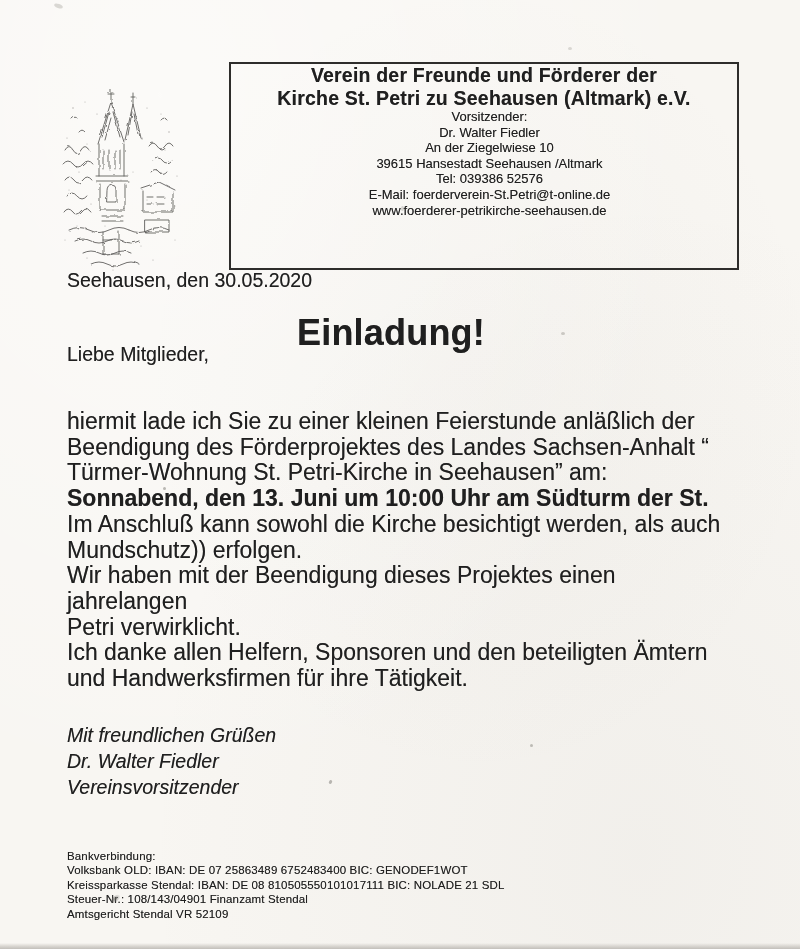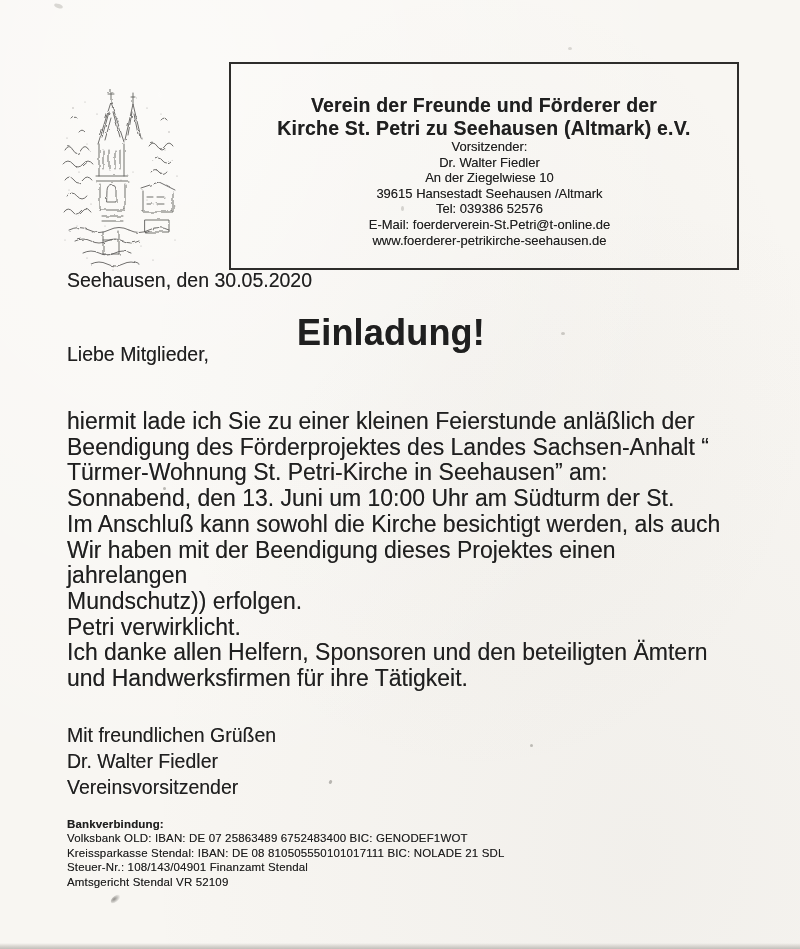--- a/index.html
+++ b/index.html
@@ -16,40 +16,39 @@
     font-family:"Liberation Sans","DejaVu Sans",sans-serif;
     color:#1f1f1f;
   }
   .txt{ text-shadow:0 0 .4px rgba(40,40,40,.55); }
 
   
   .logo{ position:absolute; left:57px; top:80px; width:130px; height:196px; }
   .lh-box{
     position:absolute; left:229px; top:62px; width:510px; height:208px;
     border:2px solid #2e2d2b; box-sizing:border-box;
-    padding-top:30px;
   }
   .org-name{ text-align:center; font-weight:bold; font-size:19.5px; line-height:22.5px; letter-spacing:.2px;}
   .contact{ padding-left:11px; font-size:13px; line-height:15.6px;text-align:center; }
 
   .date-line{ position:absolute; left:67px; top:269px; font-size:19.5px; }
 
   .title{
     position:absolute; left:0; top:312px; width:782px;
     text-align:center; font-weight:bold; font-size:36px; letter-spacing:.2px;
   }
   .salutation{ position:absolute; left:67px; top:343px; font-size:19.5px; }
 
   .body-block{ position:absolute; left:67px; top:393px; font-size:23px; line-height:25.7px; width:660px;margin-top:16px; }
-  .body-block .b{ font-weight:normal; }
-
-  .closing{ position:absolute; left:67px; top:722px; font-size:19.5px; line-height:26px; }
+  .body-block .b{ font-weight:bold; }
+
+  .closing{ position:absolute; left:67px; top:722px; font-size:19.5px; line-height:26px;font-style:italic; }
 
   .footer{ position:absolute; left:67px; top:817px; font-size:11.5px; line-height:14.4px; letter-spacing:.15px; }
-  .footer .hd{ font-weight:bold; }
+  .footer .hd{ font-weight:normal;margin-top:32px; }
 
   
   .scan-edge{
     position:absolute; left:0; right:0; bottom:0; height:6px;
     background:linear-gradient(to bottom, rgba(248,246,242,0), #d8d5d0 55%, #c2bfba 100%);
   }
   .smudge1{
     position:absolute; left:110px; top:896px; width:11px; height:6px;
     border-radius:60% 40% 50% 50%;
     background:radial-gradient(ellipse at 40% 40%, #6e6c68, rgba(110,108,104,0) 75%);
@@ -172,22 +171,22 @@
   <div class="title txt">Einladung!</div>
 
   <div class="salutation txt">Liebe Mitglieder,</div>
 
   <div class="body-block txt">
     <div>hiermit lade ich Sie zu einer kleinen Feierstunde anläßlich der</div>
     <div>Beendigung des Förderprojektes des Landes Sachsen-Anhalt “</div>
     <div>Türmer-Wohnung St. Petri-Kirche in Seehausen” am:</div>
     <div class="b">Sonnabend, den 13. Juni um 10:00 Uhr am Südturm der St.</div>
     <div>Im Anschluß kann sowohl die Kirche besichtigt werden, als auch</div>
+    <div>Mundschutz)) erfolgen.</div>
     <div>Wir haben mit der Beendigung dieses Projektes einen jahrelangen</div>
-    <div>Mundschutz)) erfolgen.</div>
     <div>Petri verwirklicht.</div>
     <div>Ich danke allen Helfern, Sponsoren und den beteiligten Ämtern</div>
     <div>und Handwerksfirmen für ihre Tätigkeit.</div>
   </div>
 
   <div class="closing txt">
     <div>Mit freundlichen Grüßen</div>
     <div>Dr. Walter Fiedler</div>
     <div>Vereinsvorsitzender</div>
   </div>

